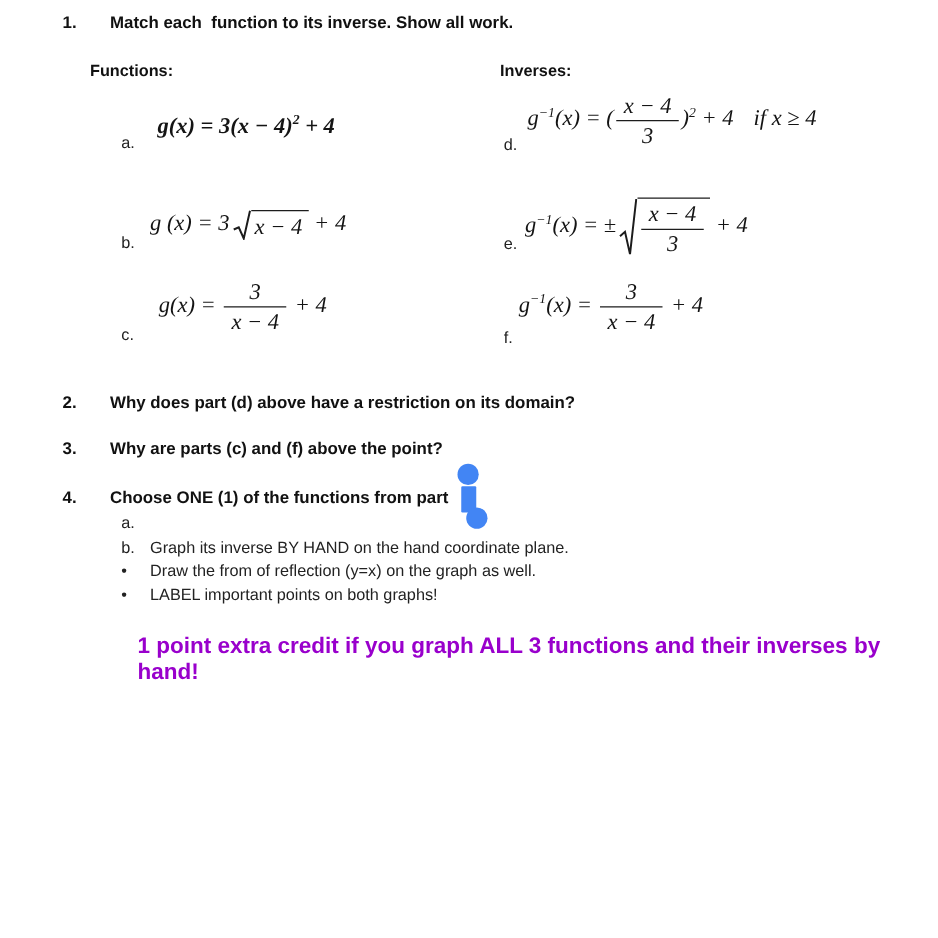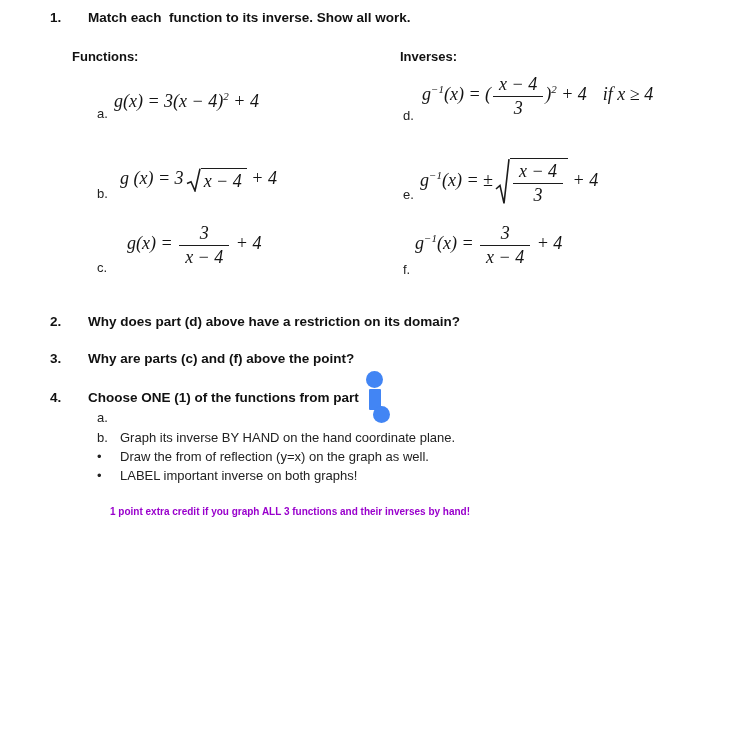--- a/index.html
+++ b/index.html
@@ -42,37 +42,37 @@
   .selected {
     position:absolute; font-weight:700; font-size:13.5px; line-height:21px;
     padding:0 2px; border-radius:1px;
     background:#4285f4; color:transparent;
   }
   .handle {
     position:absolute; width:17px; height:17px; border-radius:50%;
     background:#4285f4;
   }
 
-  .extra-credit { font-weight:700; font-size:10px; }
+  .extra-credit { font-weight:700; font-size:18px; }
 </style>
 </head>
 <body>
 
 <div>
 
   <div class="abs qrow" style="left:50px; top:10px;">
     <span class="qnum">1.</span>
     <span class="qtext">Match each  function to its inverse. Show all work.</span>
   </div>
 
   <div class="abs colhead" style="left:72px; top:49px;">Functions:</div>
   <div class="abs colhead" style="left:400px; top:49px;">Inverses:</div>
 
   <div class="abs itemlabel" style="left:97px; top:106px;">a.</div>
-  <div class="abs formula" style="left:114px; top:90px;">
+  <div class="abs formula" style="left:126px; top:90px;font-weight:bold;">
     <span>g(x) = 3(x − 4)</span><sup>2</sup><span> + 4</span>
   </div>
 
   <div class="abs itemlabel" style="left:403px; top:108px;">d.</div>
   <div class="abs formula" style="left:422px; top:74px;">
     <span>g</span><sup>−1</sup><span>(x) = (</span><span class="frac"><span class="num">x − 4</span><span class="den">3</span></span><span>)</span><sup>2</sup><span> + 4</span><span class="cond">if x ≥ 4</span>
   </div>
 
   <div class="abs itemlabel" style="left:97px; top:186px;">b.</div>
   <div class="abs formula" style="left:120px; top:168px;">
@@ -123,18 +123,18 @@
   <div class="abs subrow" style="left:97px; top:430px;">
     <span class="sublabel">b.</span>
     <span class="subtext">Graph its inverse BY HAND on the hand coordinate plane.</span>
   </div>
   <div class="abs subrow" style="left:97px; top:449px;">
     <span class="sublabel">•</span>
     <span class="subtext">Draw the from of reflection (y=x) on the graph as well.</span>
   </div>
   <div class="abs subrow" style="left:97px; top:468px;">
     <span class="sublabel">•</span>
-    <span class="subtext">LABEL important inverse on both graphs!</span>
+    <span class="subtext">LABEL important points on both graphs!</span>
   </div>
 
   <div class="abs extra-credit" style="left:110px; top:506px; color:#9900cc;">1 point extra credit if you graph ALL 3 functions and their inverses by hand!</div>
 
 </div>
 
 </body></html>

